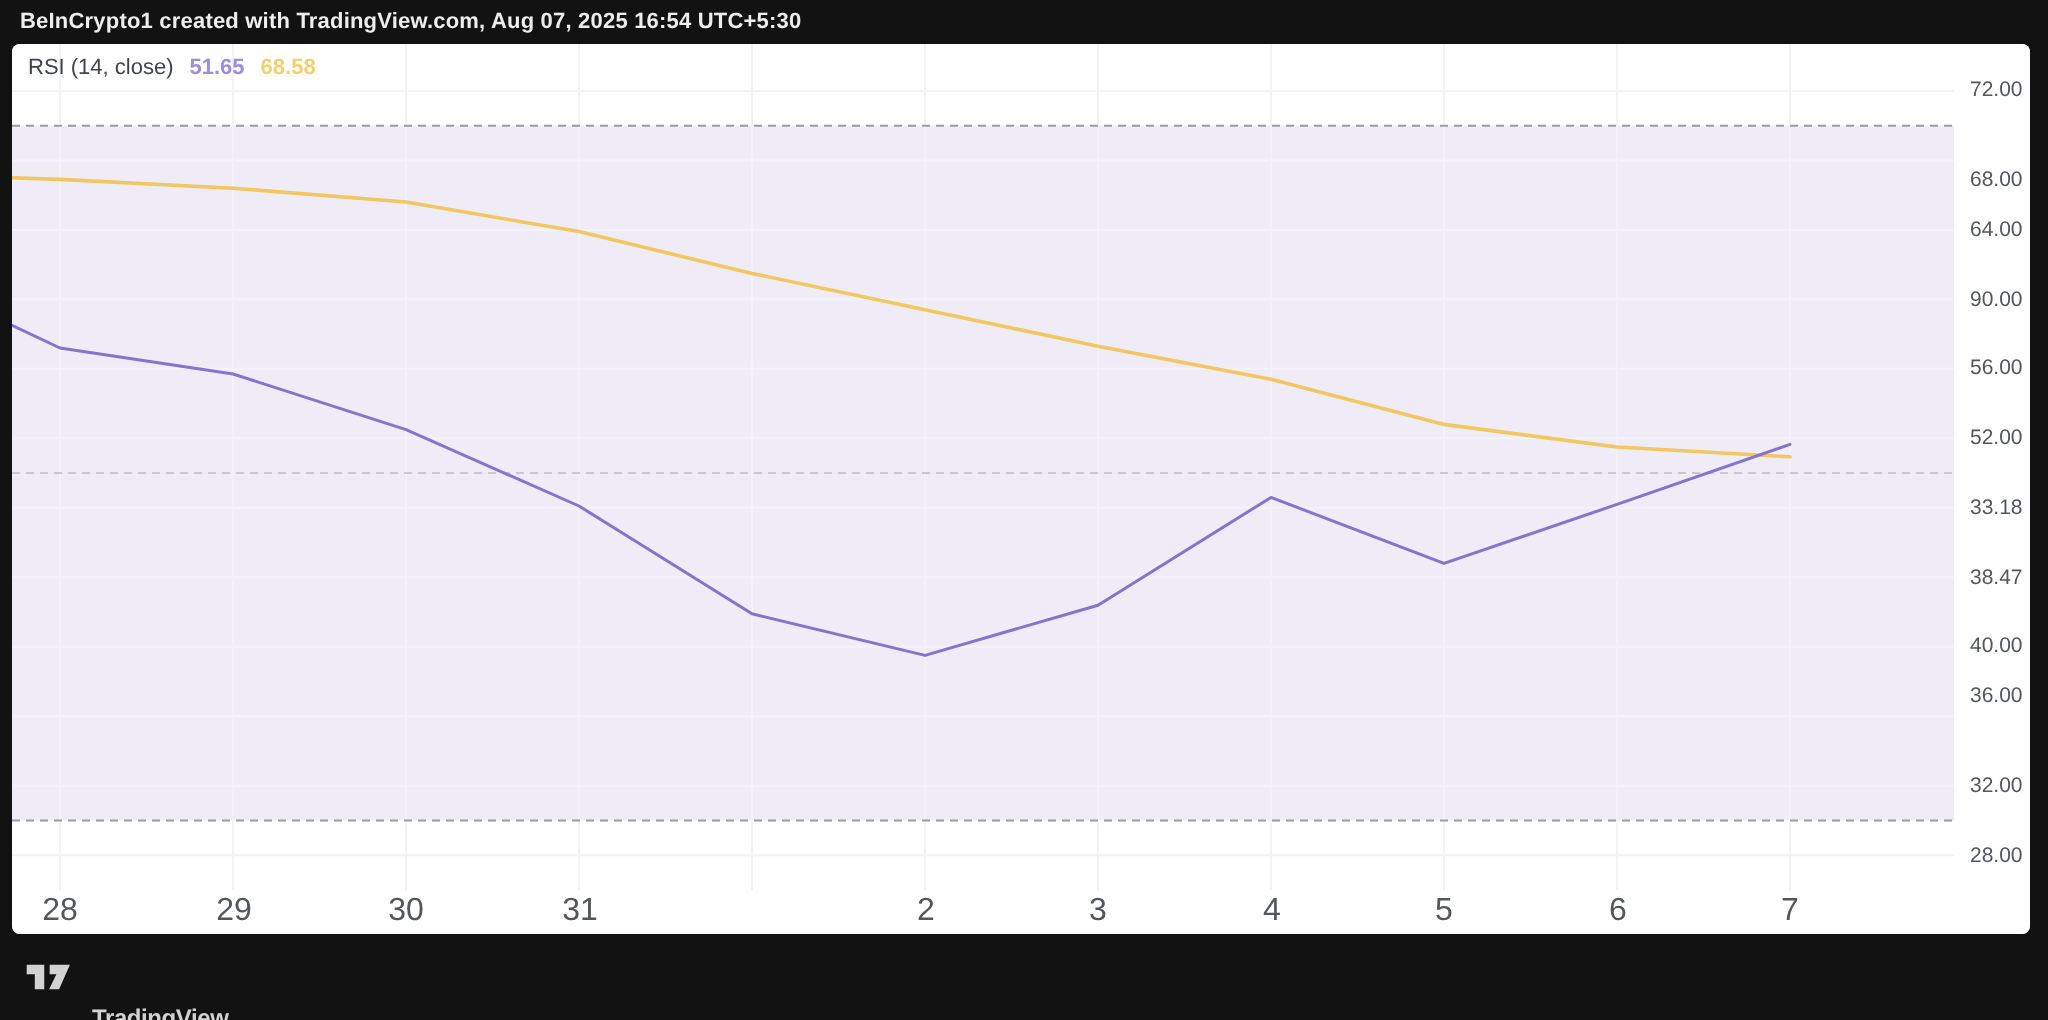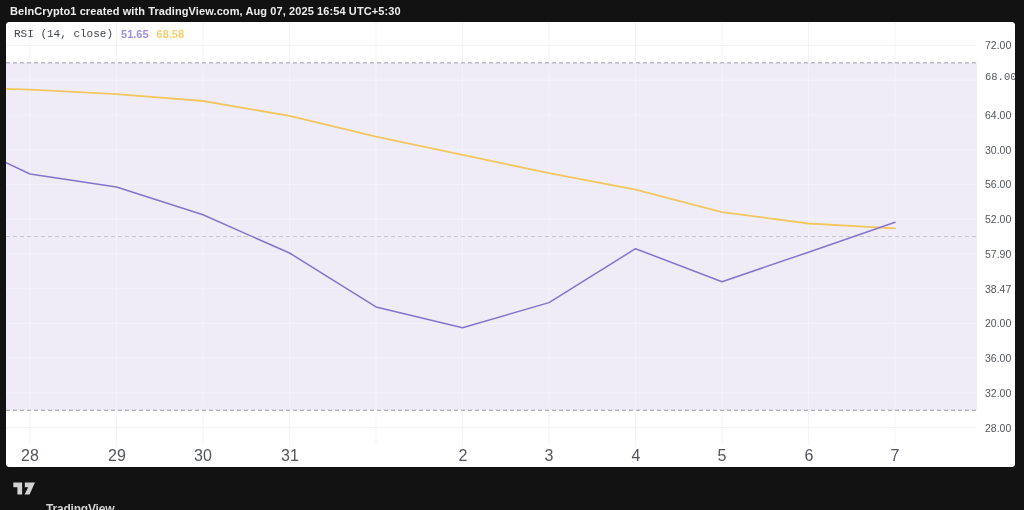--- a/index.html
+++ b/index.html
@@ -12,21 +12,21 @@
   html,body{width:1024px;height:510px;overflow:hidden;}
   body{background:var(--page-bg);font-family:"Liberation Sans",sans-serif;position:relative;}
   .header{position:absolute;left:0;top:0;width:1024px;height:22px;
           display:flex;align-items:center;padding-left:10px;}
   .header-title{font-size:11px;font-weight:600;color:var(--header-text);letter-spacing:.1px;}
   .card{position:absolute;left:6px;top:22px;width:1009px;height:445px;
         background:var(--card-bg);border-radius:4px;overflow:hidden;}
   .plot-svg{position:absolute;left:0;top:0;}
   .legend{position:absolute;left:8px;top:4px;height:16px;display:flex;align-items:center;
           gap:8px;font-size:11px;z-index:3;}
-  .legend-title{color:var(--legend-text);font-weight:500;font-family:Liberation Mono, monospace;}
+  .legend-title{color:var(--legend-text);font-weight:500;}
   .legend-val-rsi{color:#9E8CDF;font-weight:600;}
   .legend-val-ma{color:#F3CF6E;font-weight:600;}
   .ylabel{position:absolute;left:979px;width:34px;height:14px;line-height:14px;
           font-size:10.5px;color:var(--axis-text);text-align:left;}
   .xlabel{position:absolute;top:426px;width:40px;height:15px;line-height:15px;
           font-size:16px;color:var(--axis-text);text-align:center;}
   .xlabel.bold{font-weight:700;color:var(--bold-text);margin-top:24px;}
   .footer{position:absolute;left:0;top:467px;width:1024px;height:43px;
           display:flex;align-items:center;padding-left:12px;gap:7px;}
   .footer-logo{display:flex;align-items:center;}
@@ -74,29 +74,29 @@
     </svg>
 
   <div class="legend">
     <span class="legend-title">RSI (14, close)</span>
     <span class="legend-val-rsi">51.65</span>
     <span class="legend-val-ma">68.58</span>
   </div>
 
   <div id="ylabels">
       <div class="ylabel" style="top: 16px;">72.00</div>
-      <div class="ylabel" style="top: 48px; font-family: Liberation Mono, monospace;">68.00</div>
+      <div class="ylabel" style="top: 61px;">68.00</div>
       <div class="ylabel" style="top: 86px;">64.00</div>
-      <div class="ylabel" style="top: 121px;">30.00</div>
+      <div class="ylabel" style="top: 121px;">90.00</div>
       <div class="ylabel" style="top: 155px;">56.00</div>
       <div class="ylabel" style="top: 190px;">52.00</div>
-      <div class="ylabel" style="top: 225px;">57.90</div>
+      <div class="ylabel" style="top: 225px;">33.18</div>
       <div class="ylabel" style="top: 260px;">38.47</div>
-      <div class="ylabel" style="top: 294px;">20.00</div>
-      <div class="ylabel" style="top: 329px;">36.00</div>
+      <div class="ylabel" style="top: 294px;">40.00</div>
+      <div class="ylabel" style="top: 319px;">36.00</div>
       <div class="ylabel" style="top: 364px;">32.00</div>
       <div class="ylabel" style="top: 399px;">28.00</div>
     </div>
   <div id="xlabels">
       <div class="xlabel" style="left: 4px;">28</div>
       <div class="xlabel" style="left: 91px;">29</div>
       <div class="xlabel" style="left: 177px;">30</div>
       <div class="xlabel" style="left: 264px;">31</div>
       <div class="xlabel bold" style="left: 350px;">Aug</div>
       <div class="xlabel" style="left: 437px;">2</div>

